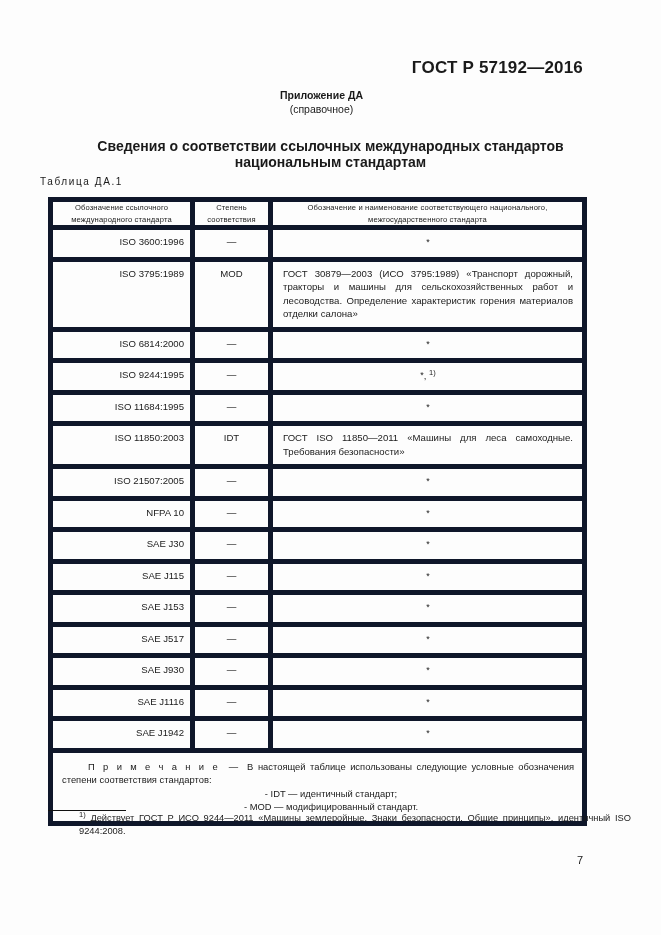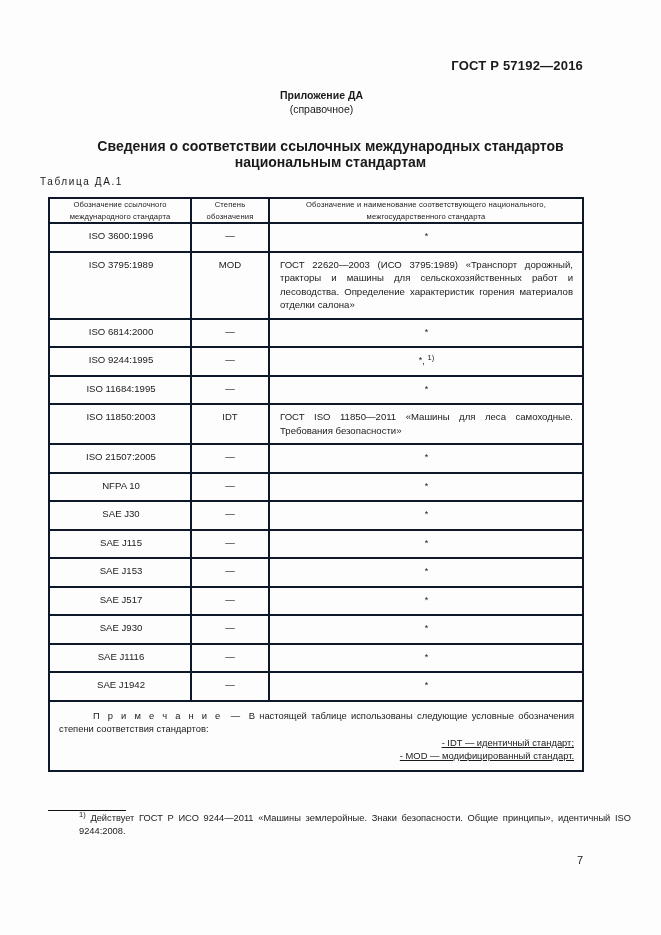--- a/index.html
+++ b/index.html
@@ -20,21 +20,21 @@
     position: absolute;
     inset: 0;
     background: #fdfdfd;
   }
 
   
   .doc-header {
     position: absolute;
     top: 58px;
     right: 78px;
-    font-size: 13px;
+    font-size: 17px;
     font-weight: bold;
     letter-spacing: 0.2px;
     white-space: nowrap;
   }
 
   
   .annex-block {
     position: absolute;
     top: 88px;
     left: 0;
@@ -76,21 +76,21 @@
   .std-table {
     position: absolute;
     top: 197px;
     left: 48px;
     width: 534px;
     border-collapse: collapse;
     table-layout: fixed;
     background: #fdfdfd;
   }
   .std-table td, .std-table th {
-    border: 2px solid #0f172a;
+    border: 5px solid #0f172a;
     padding: 0;
     vertical-align: top;
     font-weight: normal;
   }
 
   .col-a { width: 142px; }
   .col-b { width: 78px; }
   .col-c { width: 314px; }
 
   thead td {
@@ -100,21 +100,21 @@
     padding: 7px 4px 7px 4px;
     letter-spacing: 0.15px;
   }
 
   tbody td {
     font-size: 9.6px;
     line-height: 13.5px;
   }
   td.c-desig {
     padding: 5px 6px 5px 8px;
-    text-align: center;
+    text-align: right;
     white-space: nowrap;
   }
   td.c-degree {
     padding: 5px 4px 5px 4px;
     text-align: center;
   }
   td.c-national {
     padding: 5px 9px 6px 10px;
     text-align: justify;
     text-justify: inter-word;
@@ -141,31 +141,29 @@
     line-height: 13.2px;
     text-align: justify;
     text-justify: inter-word;
   }
   .note-para {
     margin: 0;
     text-indent: 26px;
   }
   .note-word {
     letter-spacing: 1.9px;
-    margin-left: 8px;
   }
   .note-list {
     margin: 1px 0 0 0;
     padding: 0;
     list-style: none;
   }
   .note-list li {
     text-indent: 26px;
-    text-align: right;
-    text-decoration: underline;
+    text-align: center;
   }
 
   
   .footnote {
     position: absolute;
     left: 48px;
     top: 812px;
     width: 552px;
     font-size: 9.3px;
     line-height: 13.2px;
@@ -218,38 +216,38 @@
       <col class="col-c">
     </colgroup>
     <thead>
       <tr>
         <td>
           <div>Обозначение ссылочного</div>
           <div>международного стандарта</div>
         </td>
         <td>
           <div>Степень</div>
-          <div>обозначения</div>
+          <div>соответствия</div>
         </td>
         <td>
           <div>Обозначение и наименование соответствующего национального,</div>
           <div>межгосударственного стандарта</div>
         </td>
       </tr>
     </thead>
     <tbody id="table-body">
         <tr>
           <td class="c-desig">ISO 3600:1996</td>
           <td class="c-degree">—</td>
           <td class="c-national center"><span class="star">*</span></td>
         </tr>
         <tr>
           <td class="c-desig">ISO 3795:1989</td>
           <td class="c-degree">MOD</td>
-          <td class="c-national">ГОСТ 22620—2003 (ИСО 3795:1989) «Транспорт дорожный, тракторы и машины для сельскохозяйственных работ и лесоводства. Определение характеристик горения материалов отделки салона»</td>
+          <td class="c-national">ГОСТ 30879—2003 (ИСО 3795:1989) «Транспорт дорожный, тракторы и машины для сельскохозяйственных работ и лесоводства. Определение характеристик горения материалов отделки салона»</td>
         </tr>
         <tr>
           <td class="c-desig">ISO 6814:2000</td>
           <td class="c-degree">—</td>
           <td class="c-national center"><span class="star">*</span></td>
         </tr>
         <tr>
           <td class="c-desig">ISO 9244:1995</td>
           <td class="c-degree">—</td>
           <td class="c-national center"><span class="star">*</span>, <span class="fn-ref">1)</span></td>

